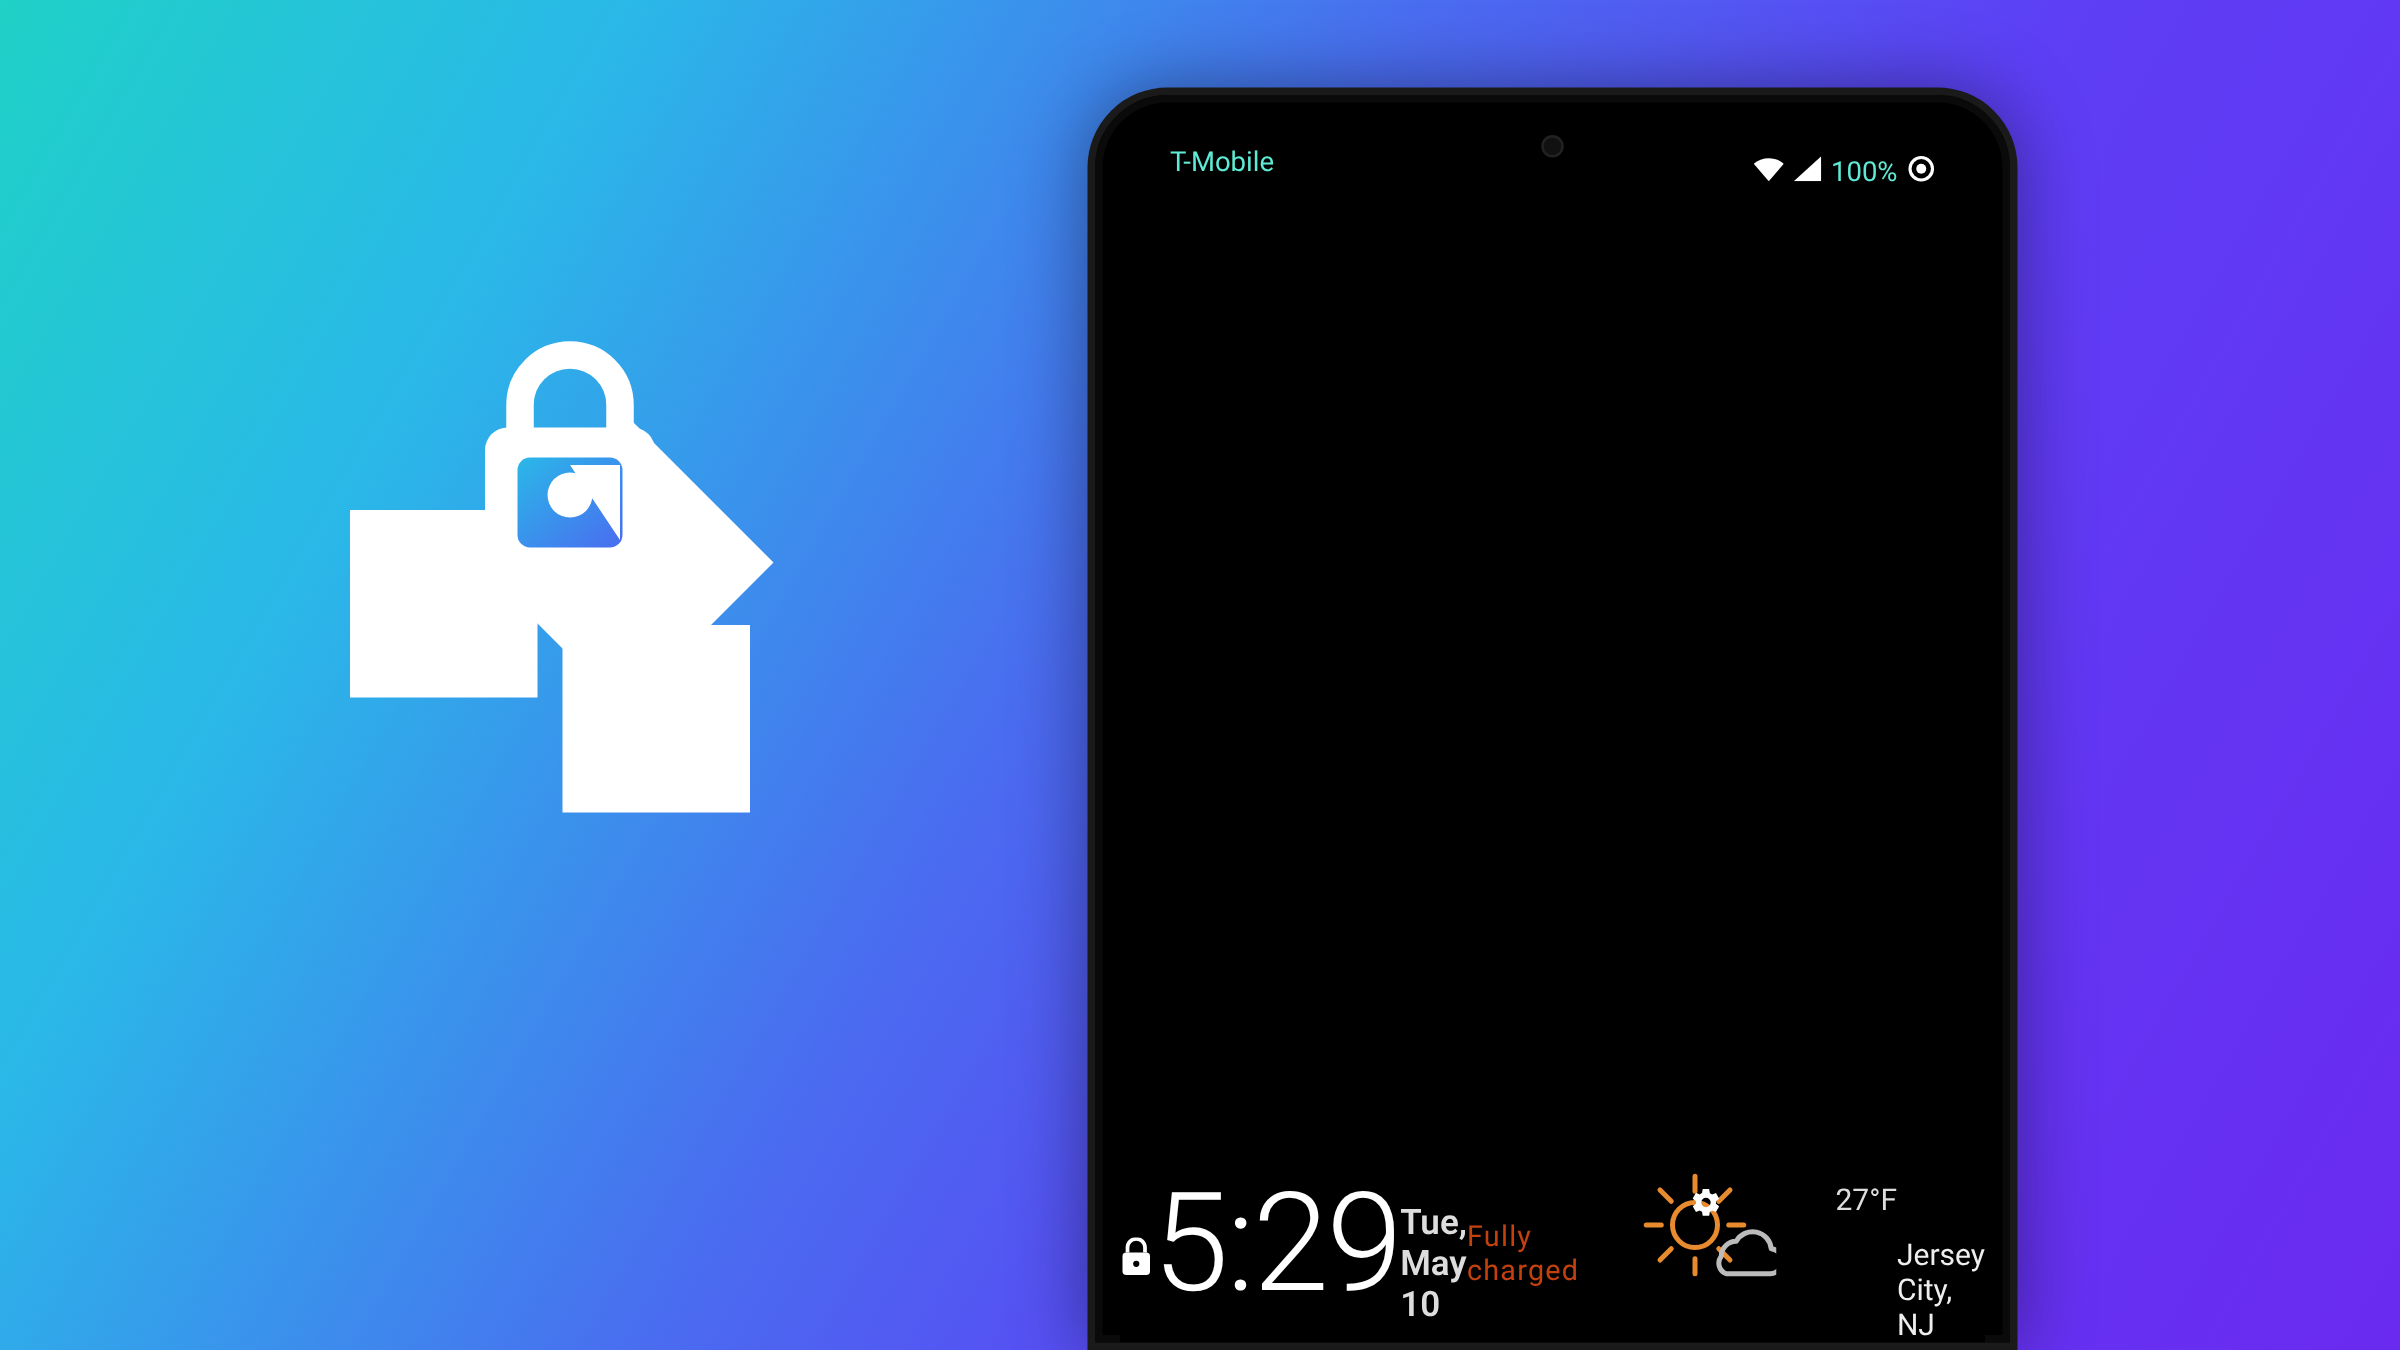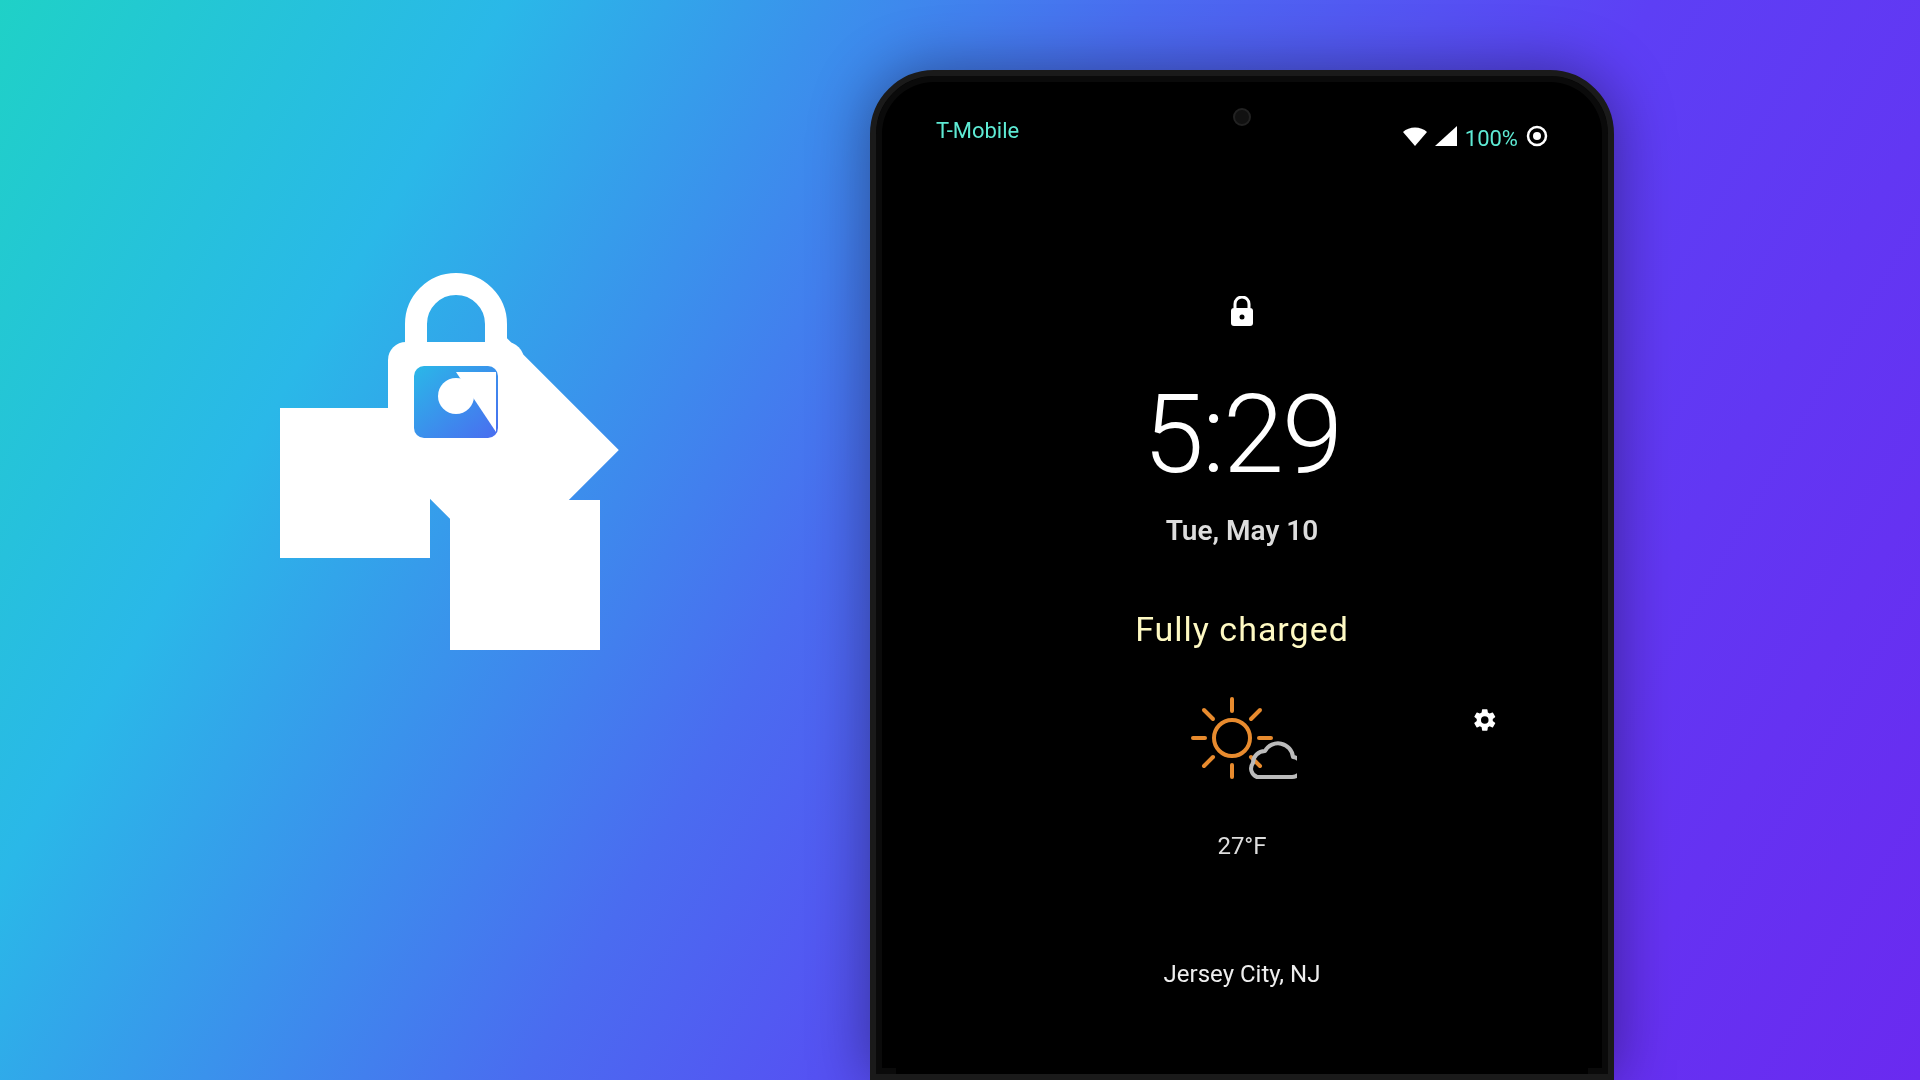--- a/index.html
+++ b/index.html
@@ -99,22 +99,22 @@
     display: flex;
     align-items: center;
     gap: 8px;
     margin-top: 16px;
   }
 
   .lockscreen {
     position: absolute;
     top: 0; left: 0; right: 0; bottom: 0;
     display: flex;
-    flex-direction: column;
-    align-items: center;
+    flex-direction: row;
+    align-items: flex-end;
     padding-top: 200px;
   }
 
   .lock-icon {
     margin-bottom: 48px;
   }
 
   .clock {
     font-size: 110px;
     font-weight: 300;
@@ -125,22 +125,22 @@
   }
 
   .date {
     font-size: 28px;
     font-weight: 600;
     color: #ddd;
     margin-bottom: 14px;
   }
 
   .charge-status {
-    font-size: 34px;
-    color: #fef9c3;
+    font-size: 23px;
+    color: #c2410c;
     letter-spacing: 1px;
     margin-bottom: 44px;
     margin-top: 48px;
   }
 
   .weather-row {
     position: relative;
     width: 100%;
     display: flex;
     justify-content: center;

